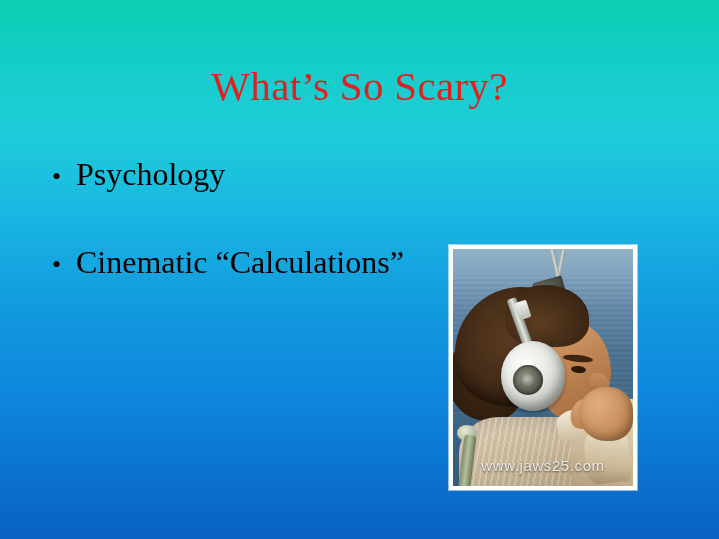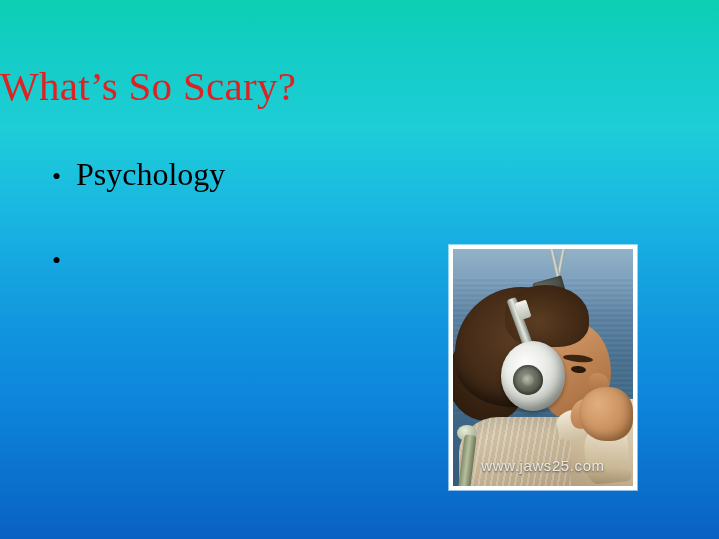--- a/index.html
+++ b/index.html
@@ -28,21 +28,21 @@
     font-family: "Liberation Serif", "DejaVu Serif", serif;
     -webkit-font-smoothing: antialiased;
   }
 
   
   #title {
     position: absolute;
     left: 0;
     top: 62px;
     width: 719px;
-    text-align: left;
+    text-align: center;
     color: #e02122;
     font-size: 41px;
     line-height: 48px;
     font-weight: normal;
     letter-spacing: 0.3px;
     white-space: nowrap;
   }
 
   
   #bullets {
@@ -366,20 +366,21 @@
 
   <div id="bullets">
 
     <div class="bullet-row spacer-after">
       <span class="bullet-mark">•</span>
       <span class="bullet-text">Psychology</span>
     </div>
 
     <div class="bullet-row">
       <span class="bullet-mark">•</span>
+      <span class="bullet-text">Cinematic “Calculations”</span>
     </div>
 
   </div>
 
   <div id="photo-frame">
     <div id="photo">
       <div class="sea2"></div>
       <div class="sea-streaks"></div>
 
       <div class="antenna-a"></div>

